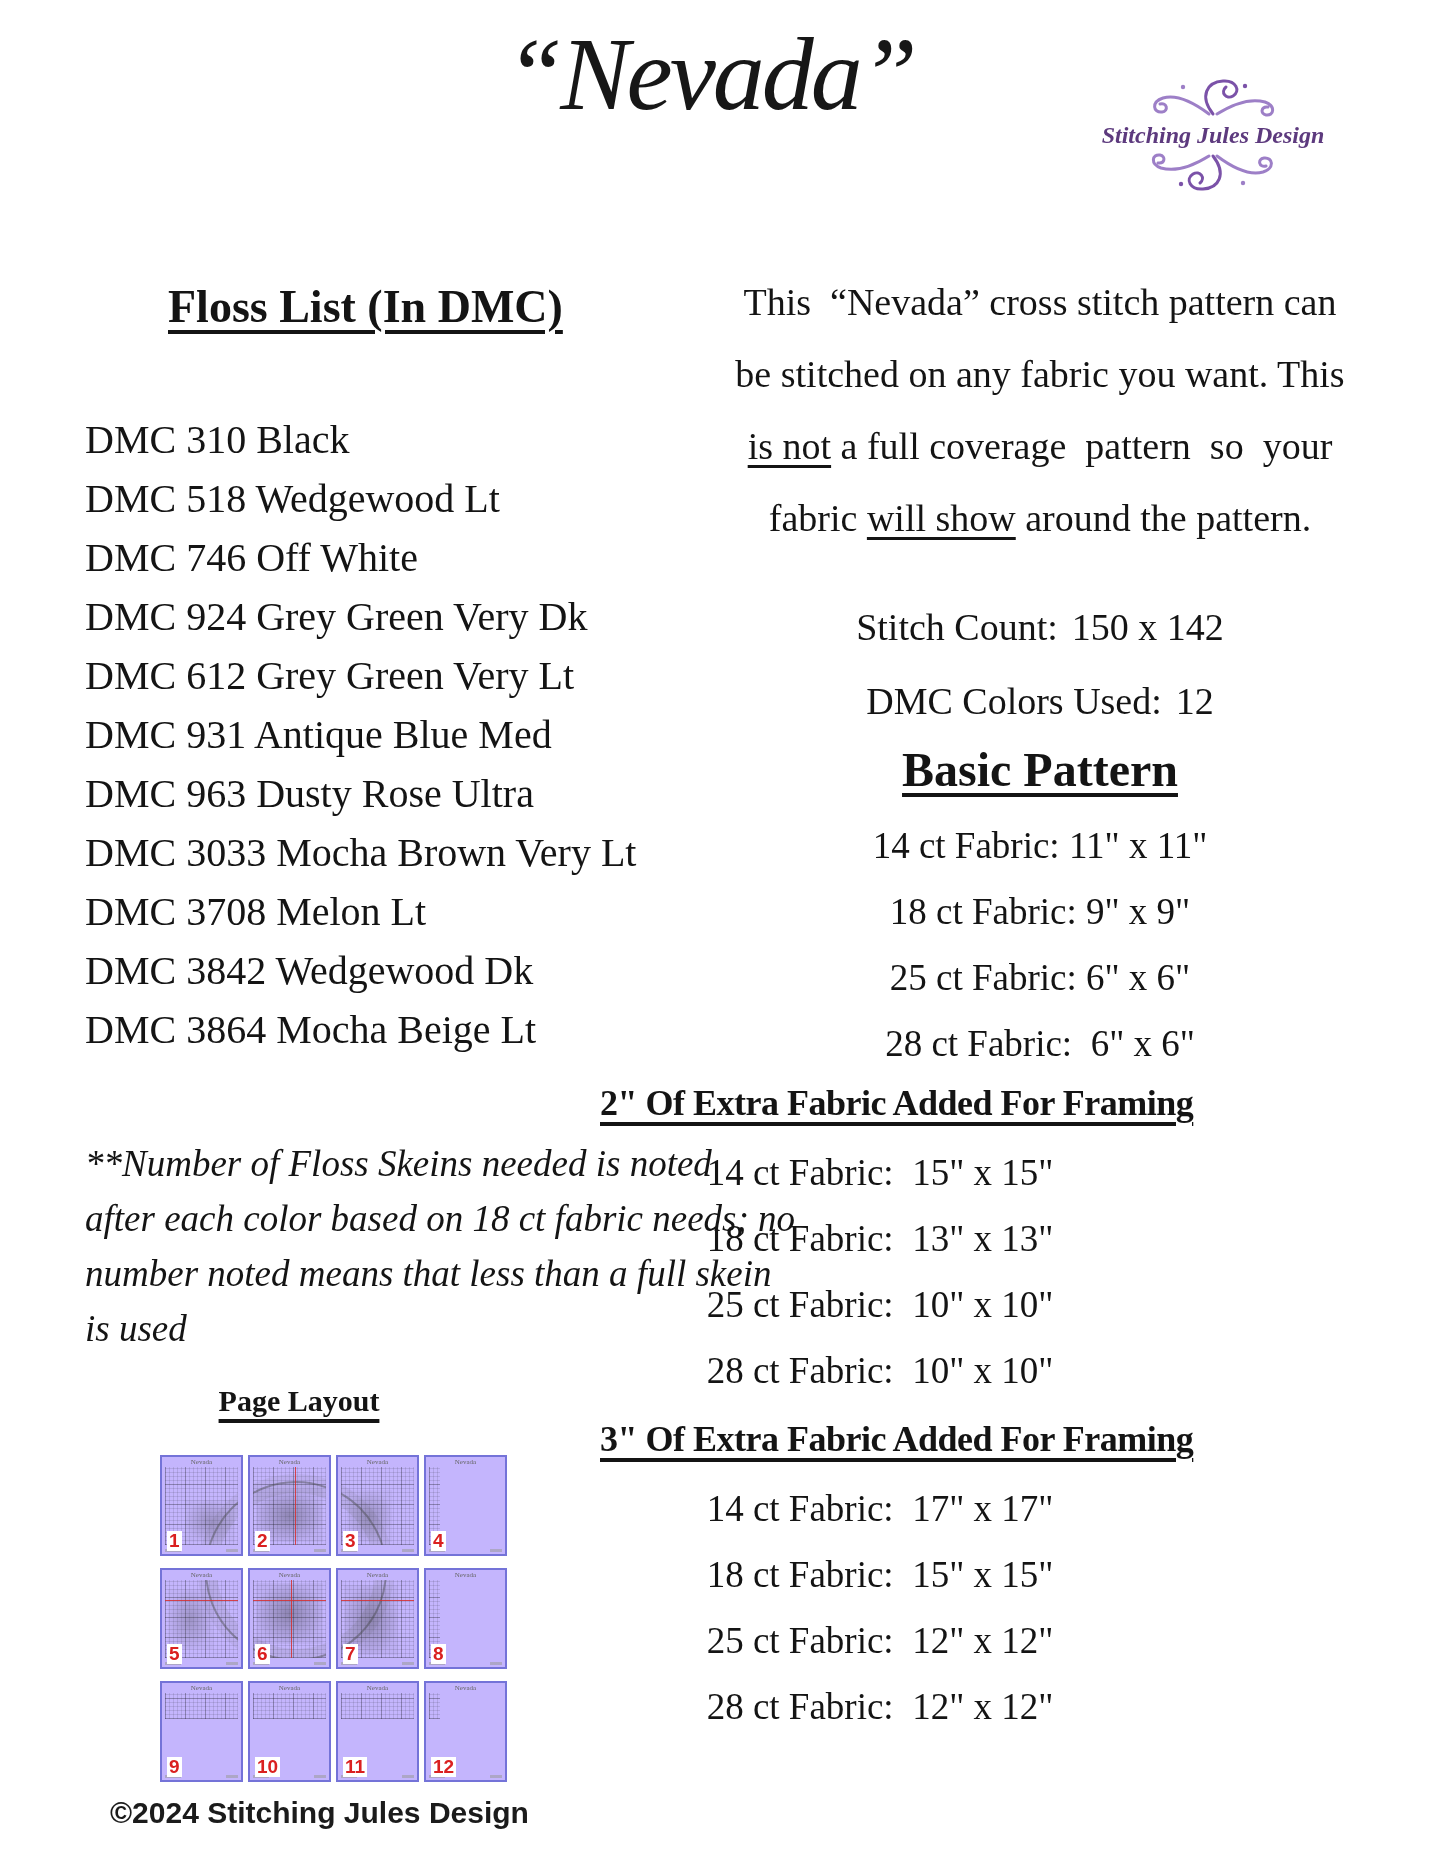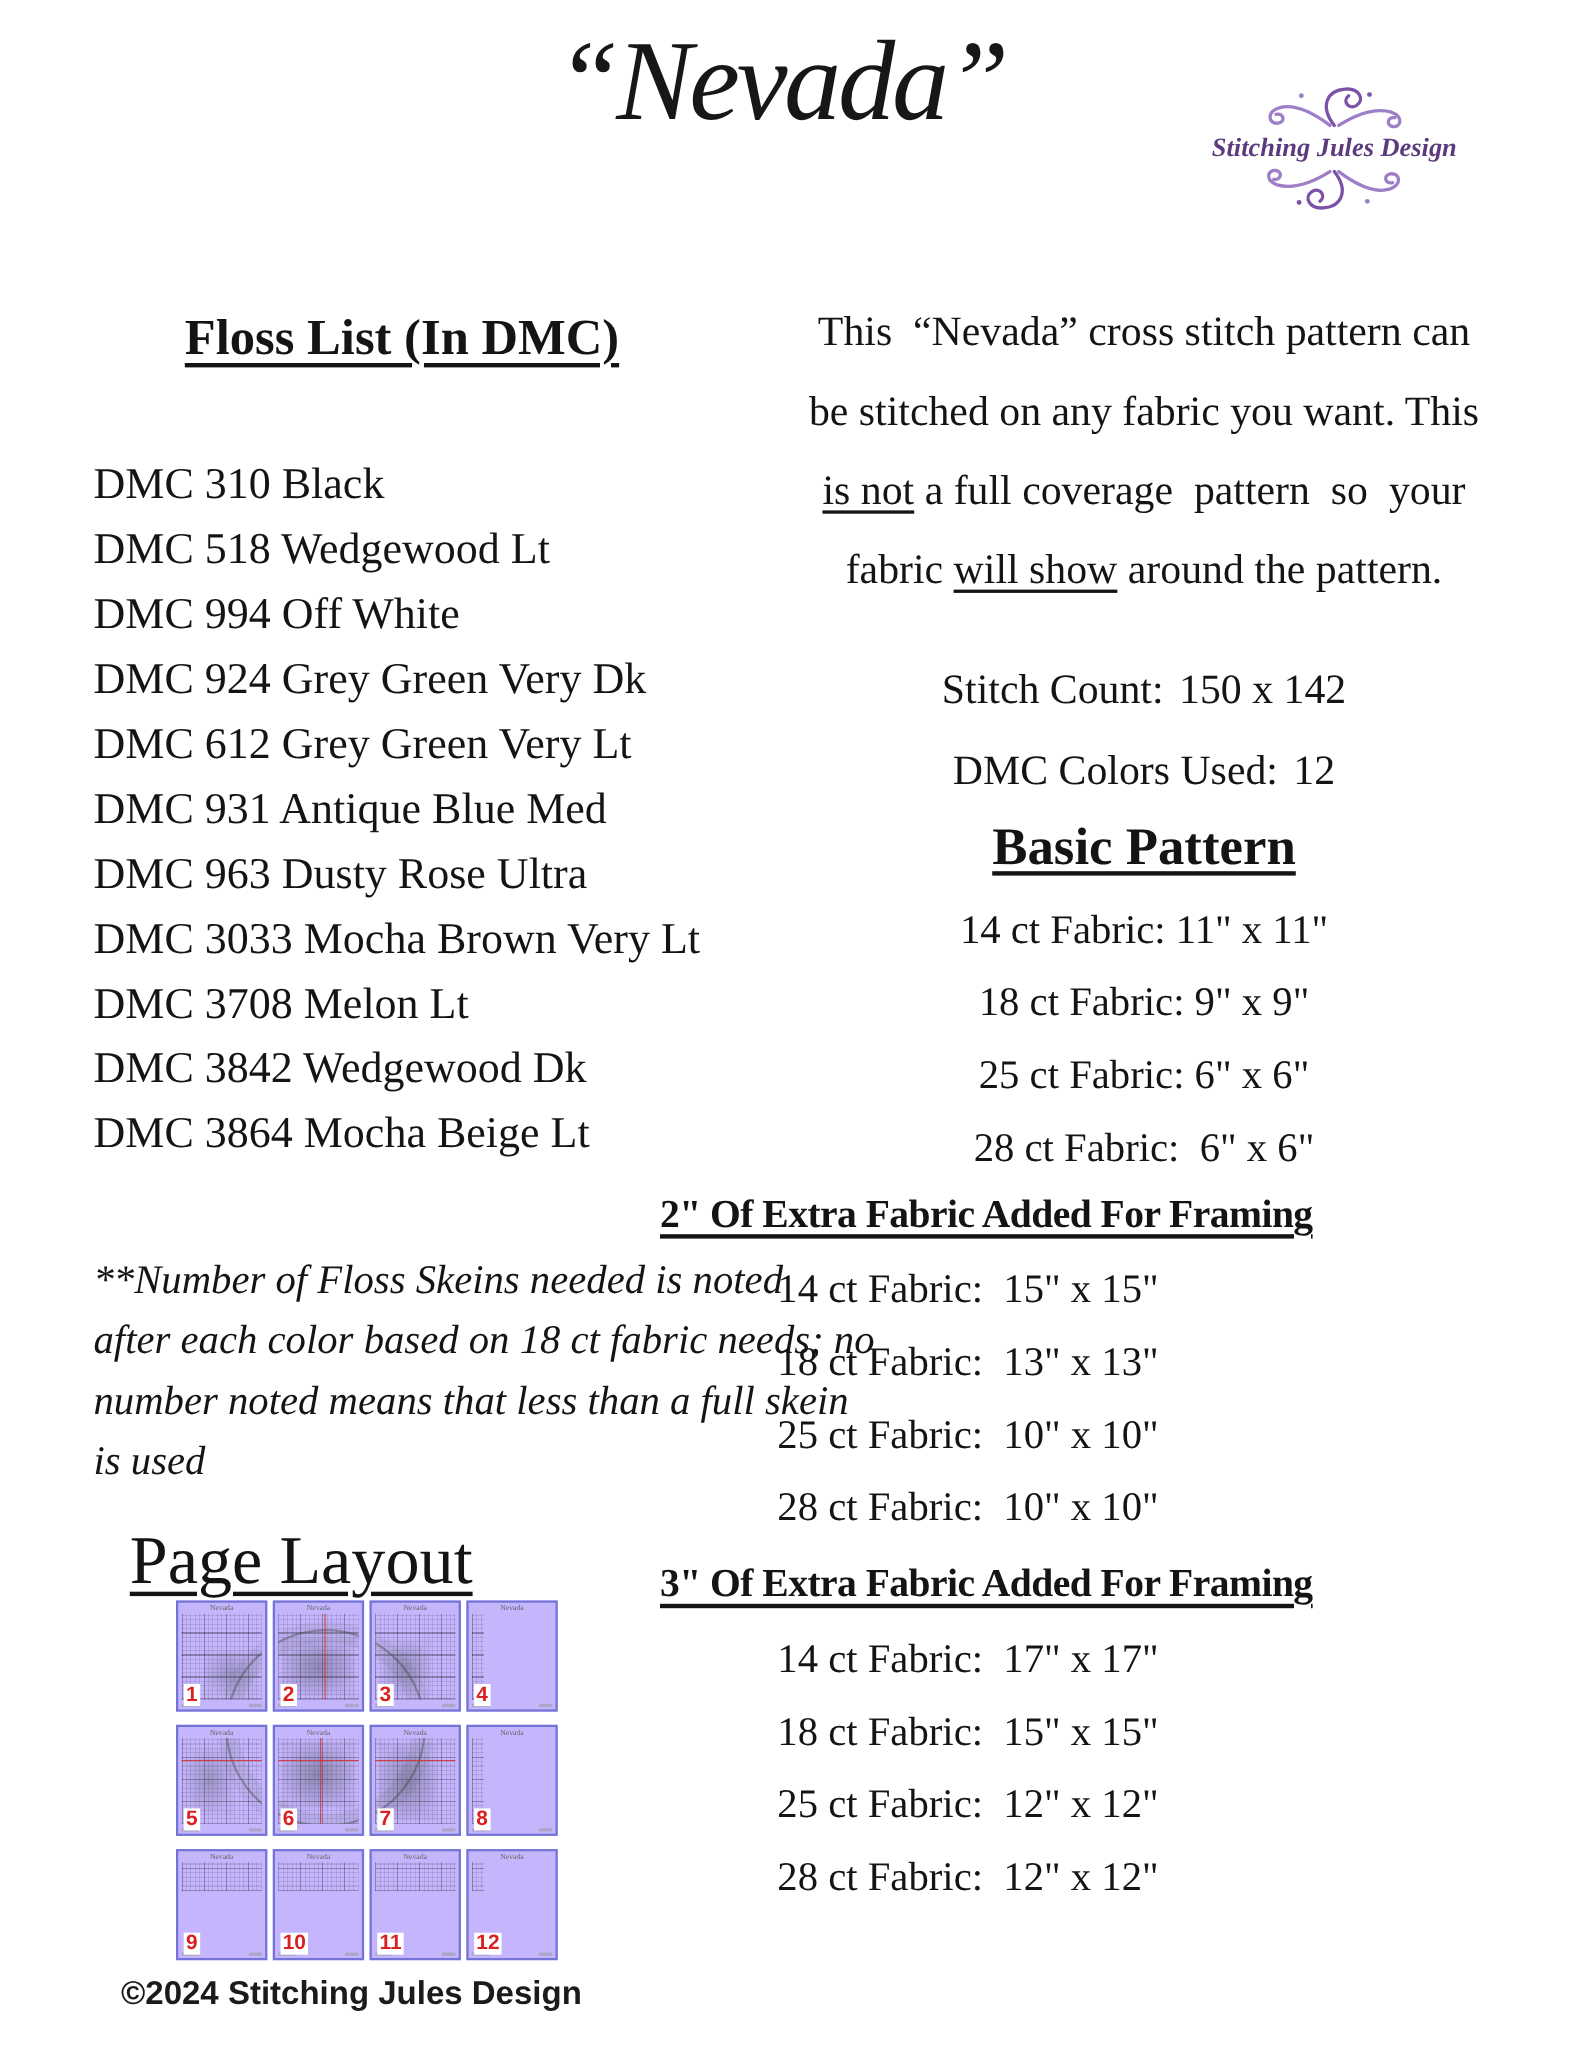--- a/index.html
+++ b/index.html
@@ -19,22 +19,22 @@
   
   .floss-heading{position:absolute;left:168px;top:280px;width:524px;text-align:left;
                  font-size:46px;font-weight:bold;text-decoration:underline;
                  text-decoration-thickness:4px;text-underline-offset:8px;white-space:pre;}
   .floss-list{position:absolute;left:85px;top:410px;font-size:40px;line-height:59px;}
   .floss-list div{white-space:pre;}
   .floss-note{position:absolute;left:85px;top:1136px;font-size:37px;line-height:55px;
               font-style:italic;}
   .floss-note div{white-space:pre;}
 
-  .pl-heading{position:absolute;left:118px;top:1384px;width:362px;text-align:left;
-              font-size:62px;font-weight:normal;text-decoration:underline;
+  .pl-heading{position:absolute;left:118px;top:1384px;width:362px;text-align:center;
+              font-size:30px;font-weight:bold;text-decoration:underline;
               text-decoration-thickness:4px;text-underline-offset:8px;white-space:pre;}
 
   
   .thumbs{position:absolute;left:160px;top:1455px;display:grid;
           grid-template-columns:repeat(4,83px);grid-auto-rows:101px;
           column-gap:5px;row-gap:12px;}
   .thumb{position:relative;background:#c4b5fd;border:2px solid #7473d8;box-sizing:border-box;overflow:hidden;}
   .thumb-title{position:absolute;top:1px;left:0;right:0;text-align:center;font-size:7px;
                line-height:9px;color:#666;z-index:3;}
   .thumb-num{position:absolute;left:5px;bottom:3px;z-index:4;background:#ffffff;
@@ -130,21 +130,21 @@
         <circle cx="112" cy="12" r="2.2" fill="#7b52a8"></circle>
       </g>
     </svg>
   </div>
 
   <div class="floss-heading">Floss List (In DMC)</div>
 
   <div class="floss-list">
     <div>DMC 310 Black</div>
     <div>DMC 518 Wedgewood Lt</div>
-    <div>DMC 994 Off White</div>
+    <div>DMC 746 Off White</div>
     <div>DMC 924 Grey Green Very Dk</div>
     <div>DMC 612 Grey Green Very Lt</div>
     <div>DMC 931 Antique Blue Med</div>
     <div>DMC 963 Dusty Rose Ultra</div>
     <div>DMC 3033 Mocha Brown Very Lt</div>
     <div>DMC 3708 Melon Lt</div>
     <div>DMC 3842 Wedgewood Dk</div>
     <div>DMC 3864 Mocha Beige Lt</div>
   </div>
 

